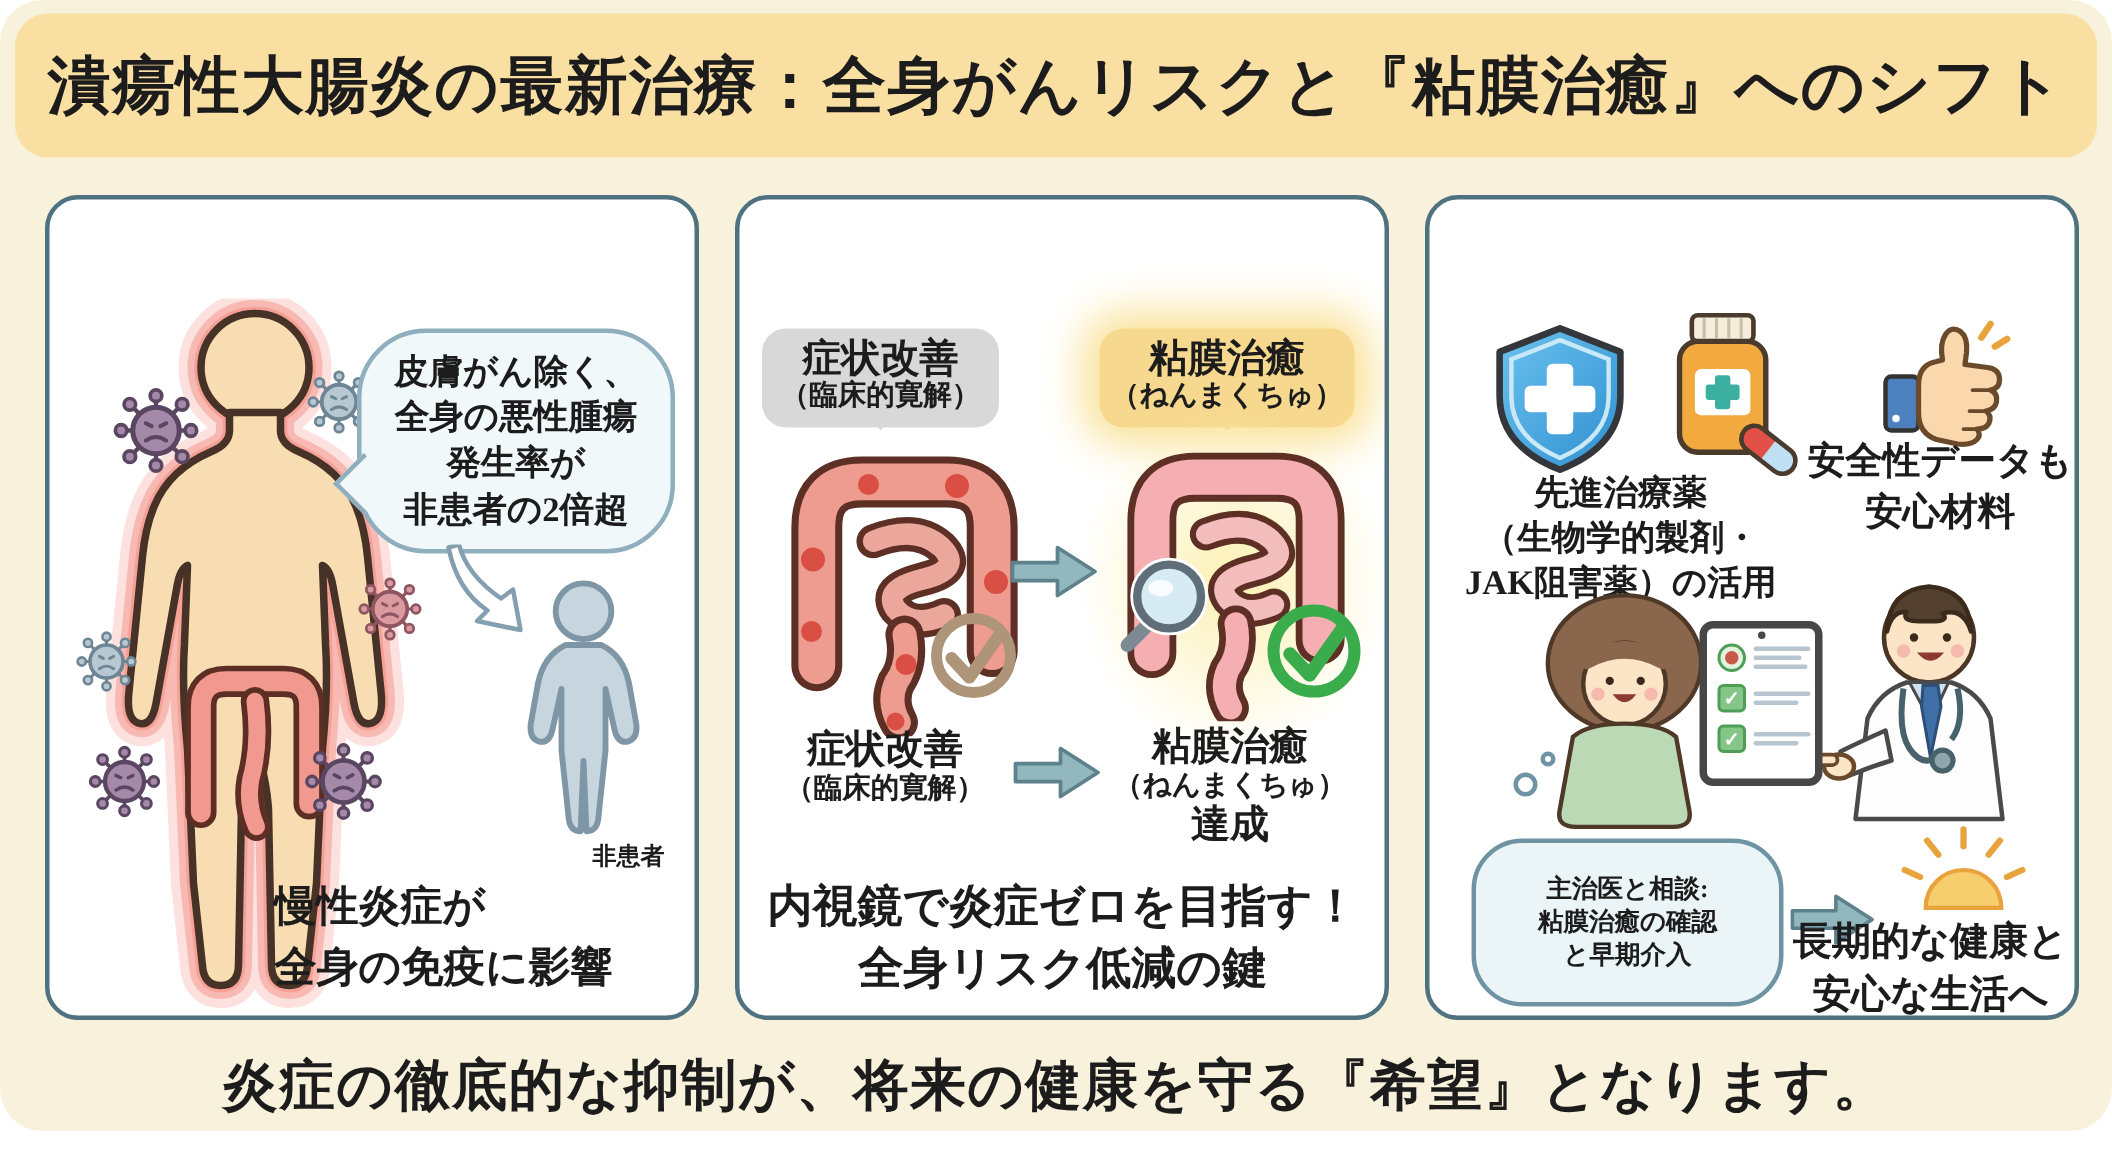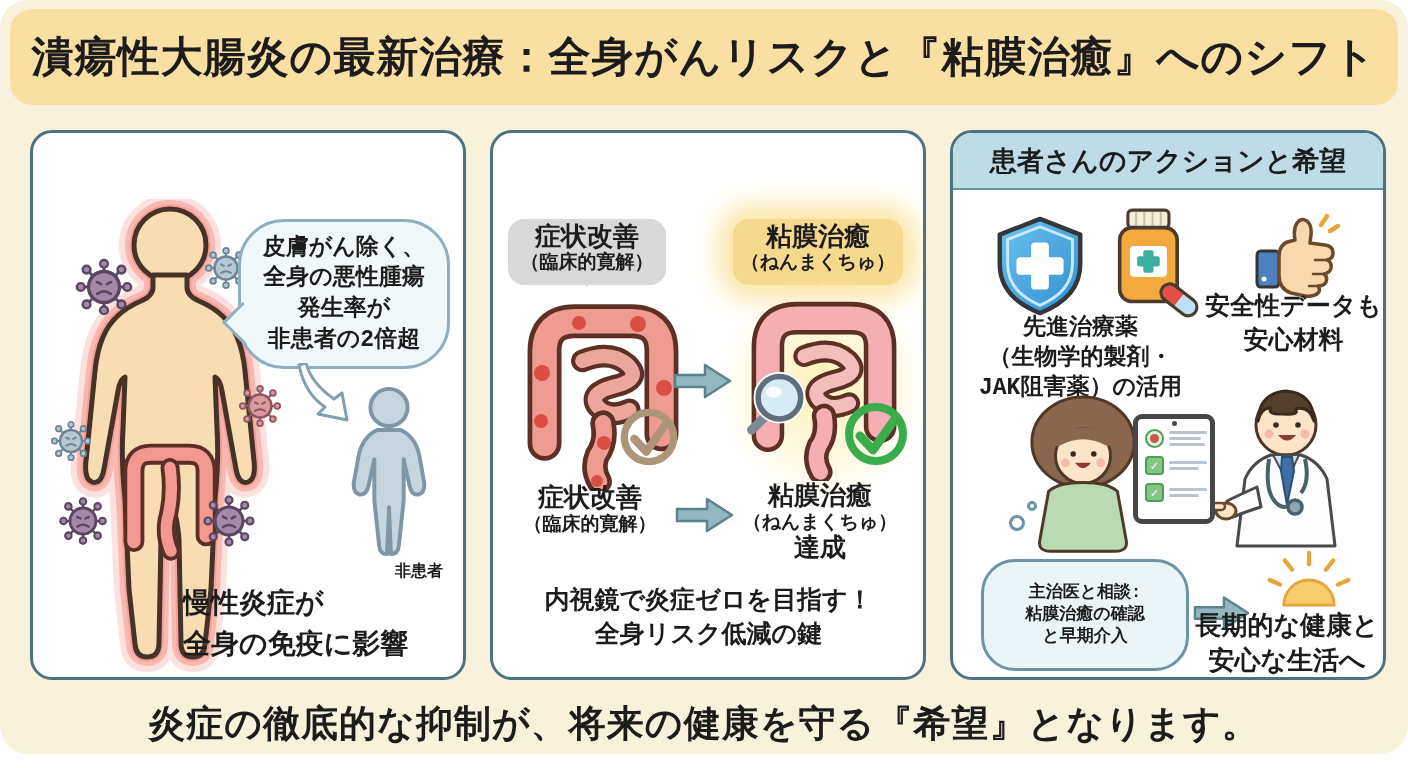--- a/index.html
+++ b/index.html
@@ -1,18 +1,18 @@
 <!DOCTYPE html>
 <html><head>
 <meta charset="utf-8">
 <style>
   * { margin:0; padding:0; box-sizing:border-box; }
   html,body { background:#ffffff; }
   .stage{ position:relative; width:1408px; height:754px; overflow:hidden;
-          font-family:Liberation Mono, monospace; color:#1c1c1c; background:#fff; }
+          font-family:Liberation Serif, serif; color:#1c1c1c; background:#fff; }
   .canvas{ position:absolute; inset:0; background:#F8F2DD; border-radius:28px; }
   .abs{ position:absolute; }
   .preline{ white-space:pre-line; }
 
   .title-banner{ position:absolute; left:10px; top:9px; width:1388px; height:96px;
      background:#F9DFA2; border-radius:22px; display:flex; align-items:center; justify-content:center; }
   .title-banner .t{ font-size:42px; font-weight:800; letter-spacing:1px; }
 
   .footer-text{ position:absolute; left:0; top:699px; width:1408px; text-align:center;
      font-size:37px; font-weight:800; letter-spacing:1px; }
@@ -38,21 +38,21 @@
   .tag-gray{ background:#D8D8D8; }
   .tag-gray::after{ content:""; position:absolute; left:50%; bottom:-13px; margin-left:-11px;
      border:11px solid transparent; border-top:14px solid #D8D8D8; }
   .tag-yellow{ background:#F6D98E; box-shadow:0 0 28px 12px rgba(250,226,150,.95); }
   .tag-yellow::after{ content:""; position:absolute; left:50%; bottom:-13px; margin-left:-11px;
      border:11px solid transparent; border-top:14px solid #F6D98E; }
   .halo{ border-radius:50%; background:radial-gradient(closest-side, rgba(252,240,175,.95), rgba(252,240,175,0)); }
   .step-text{ text-align:center; line-height:1.15; }
   .step-text .main{ font-size:26px; font-weight:800; }
   .step-text .sub{ font-size:19px; font-weight:800; }
-  .caption2{ font-size:25px; font-weight:800; text-align:center; line-height:1.35; }
+  .caption2{ font-size:30px; font-weight:800; text-align:center; line-height:1.35; }
 
   
   .treat-text{ font-size:23px; font-weight:800; text-align:center; line-height:1.3; }
   .safety-text{ font-size:25px; font-weight:800; text-align:center; line-height:1.35; }
   .thought-bubble{ background:#EBF4F6; border:3.5px solid #6E93A3; border-radius:34px;
      display:flex; align-items:center; justify-content:center; text-align:center;
      font-size:17px; font-weight:800; line-height:1.3; }
   .trail-dot{ background:#fff; border:3px solid #6E93A3; border-radius:50%; }
   .outcome-text{ font-size:26px; font-weight:800; text-align:center; line-height:1.35; }
 
@@ -250,23 +250,20 @@
       <div class="main">粘膜治癒</div>
       <div class="sub">（ねんまくちゅ）</div>
       <div class="main">達成</div>
     </div>
 
     <div class="abs caption2 preline" style="left:8px; top:452px; width:415px">内視鏡で炎症ゼロを目指す！
 全身リスク低減の鍵</div>
   </div>
 
   <div class="panel" style="left:950px">
-    <div class="panel-header">
-      <span>患者さんのアクションと希望</span>
-    </div>
 
     <svg class="abs" style="left:33px; top:80px" width="108" height="108" viewBox="0 0 110 110">
       <defs>
           <linearGradient id="sg" x1="0" y1="0" x2="1" y2="1">
         <stop offset="0" stop-color="#6CC2EE"></stop>
             <stop offset="1" stop-color="#2F8FD0"></stop>
           </linearGradient>
         </defs>
       <path d="M55,6 L96,22 L96,52 Q96,86 55,102 Q14,86 14,52 L14,22 Z" fill="url(#sg)" stroke="#33373C" stroke-width="4.5" stroke-linejoin="round"></path>
       <path d="M55,14 L88,27 L88,52 Q88,80 55,94 Q22,80 22,52 L22,27 Z" fill="none" stroke="#C9E9F8" stroke-width="3"></path>

